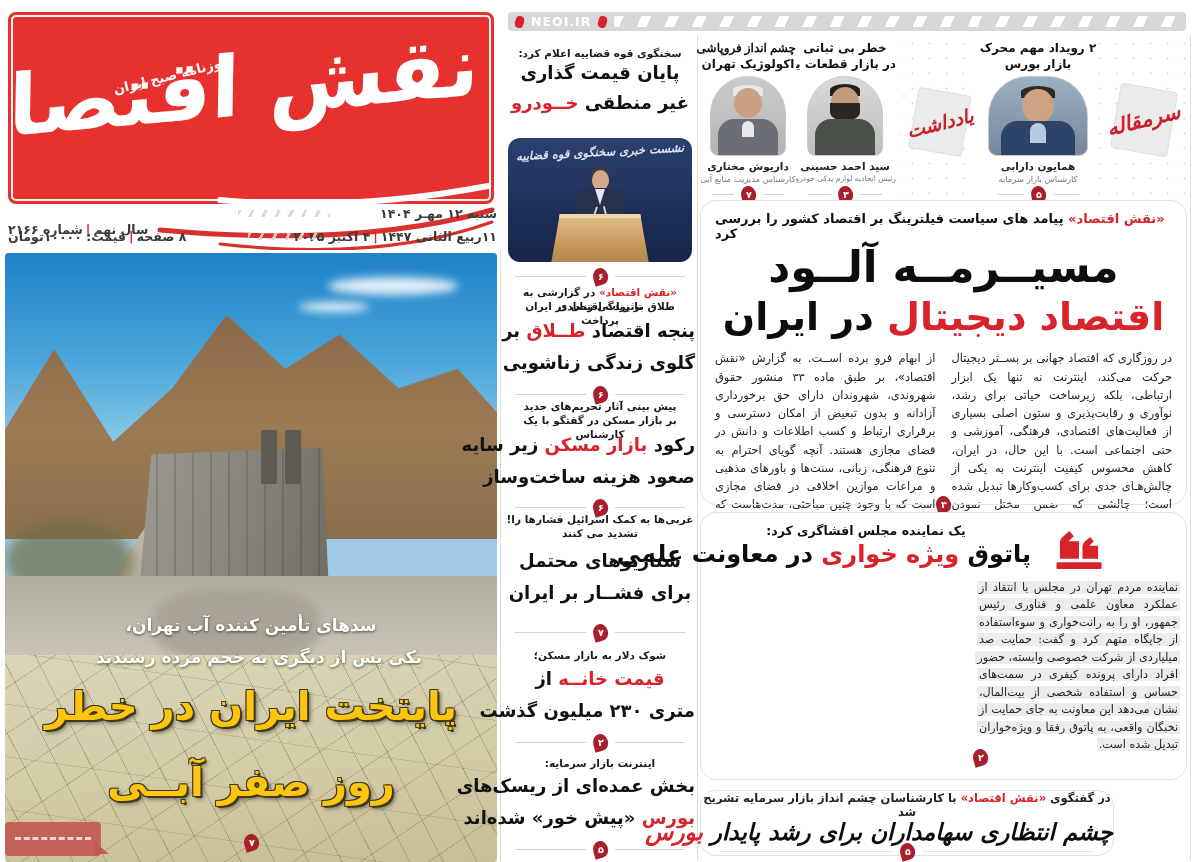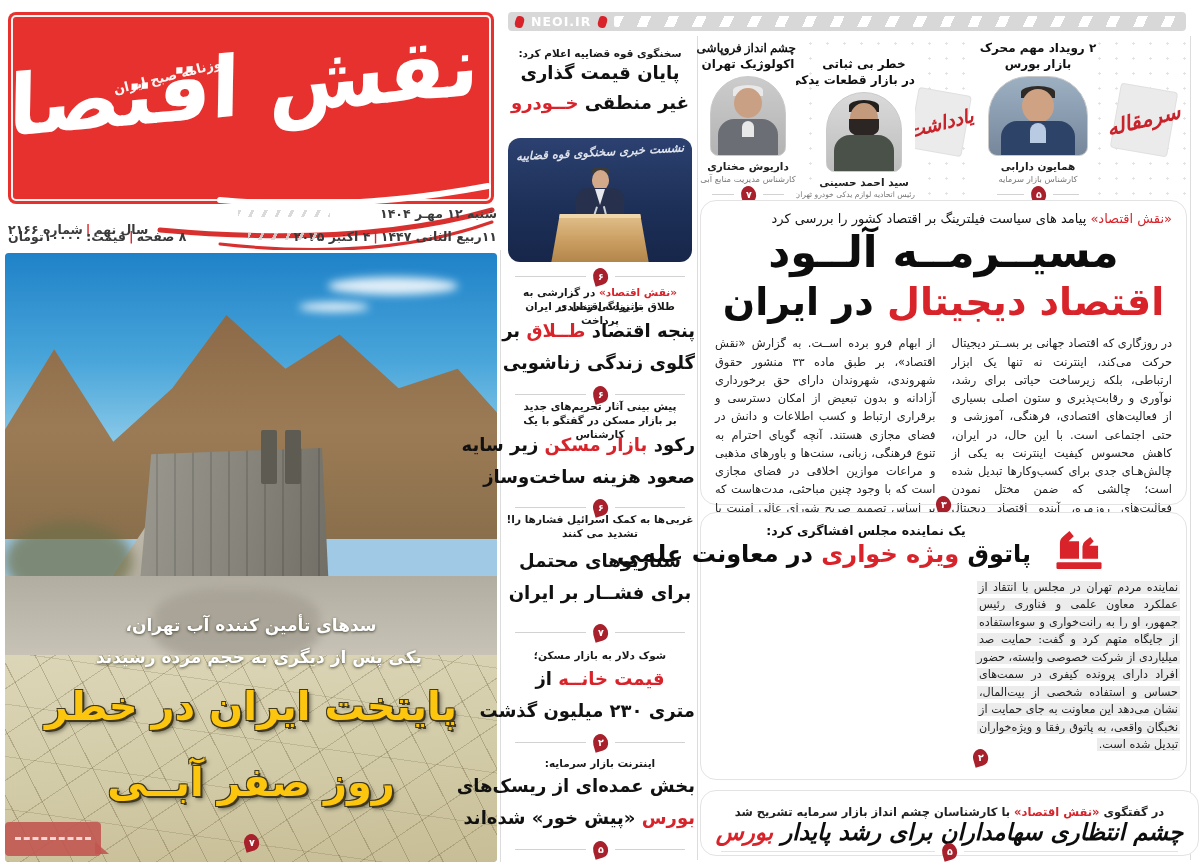--- a/index.html
+++ b/index.html
@@ -70,21 +70,21 @@
   .ava .hd{position:absolute;left:50%;border-radius:50%;}
   .ava .hr{position:absolute;left:50%;border-radius:50% 50% 0 0;}
   .ava .bd{position:absolute;left:50%;border-radius:16px 16px 0 0;}
   .op-name{position:absolute;left:0;right:0;font-size:10.5px;font-weight:bold;color:#222;white-space:nowrap;}
   .op-role{position:absolute;left:0;right:0;font-size:8.4px;color:#777;white-space:nowrap;}
   .caltag{position:absolute;left:0;right:0;text-align:center;color:#c8232b;font-size:21px;font-weight:bold;font-style:italic;transform:rotate(-14deg);white-space:nowrap;}
   .paper{position:absolute;background:#ebebeb;transform:rotate(10deg);border-radius:3px;box-shadow:0 0 0 1px #e0e0e0;}
   
   .panel{position:absolute;background:#fff;border:1.5px solid #e3e3e3;border-radius:16px;}
   #main-art{left:700px;top:200px;width:487px;height:305px;padding:10px 14px 6px;}
-  .m-kick{font-size:13px;font-weight:normal;text-align:right;color:#111;}
+  .m-kick{font-size:13px;font-weight:bold;text-align:left;color:#111;}
   #main-h1{font-size:43px;font-weight:900;text-align:center;line-height:1.25;color:#0d0d0d;white-space:nowrap;}
   #main-h2{font-size:38px;font-weight:900;text-align:center;line-height:1.2;white-space:nowrap;color:#0d0d0d;}
   #main-cols{display:flex;gap:16px;margin-top:9px;}
   #main-cols .col{flex:1;font-size:11.4px;line-height:1.6;text-align:justify;color:#222;}
   
   #expose{left:700px;top:512px;width:487px;height:268px;}
   #expose-kick{left:0;top:10px;width:330px;font-size:12.5px;font-weight:bold;text-align:center;color:#111;}
   #expose-h{left:0;top:27px;width:330px;font-size:24px;font-weight:900;text-align:center;white-space:nowrap;color:#0d0d0d;}
   #quote-icon{left:352px;top:14px;width:52px;height:46px;}
   #expose-photo{left:8px;top:64px;width:258px;height:196px;border-radius:9px;overflow:hidden;background:#dad8d2;}
@@ -93,21 +93,21 @@
   #exp-flag::after{content:"";position:absolute;left:20px;top:0;bottom:0;width:9px;background:repeating-linear-gradient(0deg,rgba(255,255,255,.9) 0 4px,transparent 4px 9px);}
   .exp-head{left:118px;top:34px;width:52px;height:58px;background:#c9a183;border-radius:48%;}
   .exp-hair{left:118px;top:30px;width:52px;height:12px;background:#6a5648;border-radius:50% 50% 0 0;opacity:.65;}
   .exp-beard{left:129px;top:72px;width:30px;height:20px;background:#7b5f49;border-radius:0 0 45% 45%;}
   .exp-body{left:44px;top:88px;width:204px;height:120px;background:linear-gradient(135deg,#6a7590 0%,#515d78 100%);border-radius:28px 28px 0 0;}
   .exp-shirt{left:128px;top:90px;width:32px;height:44px;background:#a9b2c2;clip-path:polygon(0 0,100% 0,50% 100%);}
   .exp-hand{left:120px;top:168px;width:36px;height:22px;background:#c9a183;border-radius:50%;transform:rotate(18deg);}
   #expose-body{left:276px;top:66px;width:203px;font-size:11.2px;line-height:1.56;text-align:justify;color:#222;}
   .hl{background:#ececec;box-decoration-break:clone;-webkit-box-decoration-break:clone;padding:0 2px;}
   
-  #bourse{left:700px;top:790px;width:499px;height:66px;padding-top:14px;}
+  #bourse{left:700px;top:790px;width:414px;height:66px;padding-top:0;}
   #bourse-kick{font-size:11.5px;font-weight:bold;text-align:center;color:#222;}
   #bourse-h{font-size:23px;font-weight:900;text-align:center;white-space:nowrap;color:#0d0d0d;font-style:italic;}
   #bourse-sep{position:absolute;left:20px;right:20px;top:52px;}
   .swoosh{pointer-events:none;}
 </style>
 </head>
 <body>
 
 <div id="page">
 
@@ -286,21 +286,21 @@
           </span>
           <div class="ln"></div>
       </div>
     </div>
 
     <div class="abs" style="left:204px;top:0;width:72px;height:162px;">
       <div class="paper" style="left:10px;top:56px;width:52px;height:60px;"></div>
       <div class="caltag" style="top:76px;font-size:19px;">یادداشت</div>
     </div>
 
-    <div class="opcol" style="left:113px;width:102px;margin-top:16px;">
+    <div class="opcol" style="left:94px;width:102px;">
       <div class="op-k abs" style="left:0;right:0;top:5px;">خطر بی ثباتی</div>
       <div class="op-k abs" style="left:0;right:0;top:21px;">در بازار قطعات یدکی</div>
       <div class="ava" style="left:13px;top:40px;width:76px;height:80px;background:linear-gradient(180deg,#dadada,#bdbdbd);">
         <div class="hr" style="top:7px;width:30px;height:12px;margin-left:-15px;background:#221f1d;"></div>
         <div class="hd" style="top:10px;width:28px;height:30px;margin-left:-14px;background:#c49a7c;"></div>
         <div class="hr" style="top:26px;width:30px;height:18px;margin-left:-15px;background:#2b2623;border-radius:0 0 50% 50%;"></div>
         <div class="bd" style="top:42px;width:60px;height:38px;margin-left:-30px;background:#4a5149;"></div>
       </div>
       <div class="op-name" style="top:124px;">سید احمد حسینی</div>
       <div class="op-role" style="top:138px;font-size:7.6px;">رئیس اتحادیه لوازم یدکی خودرو تهران</div>

